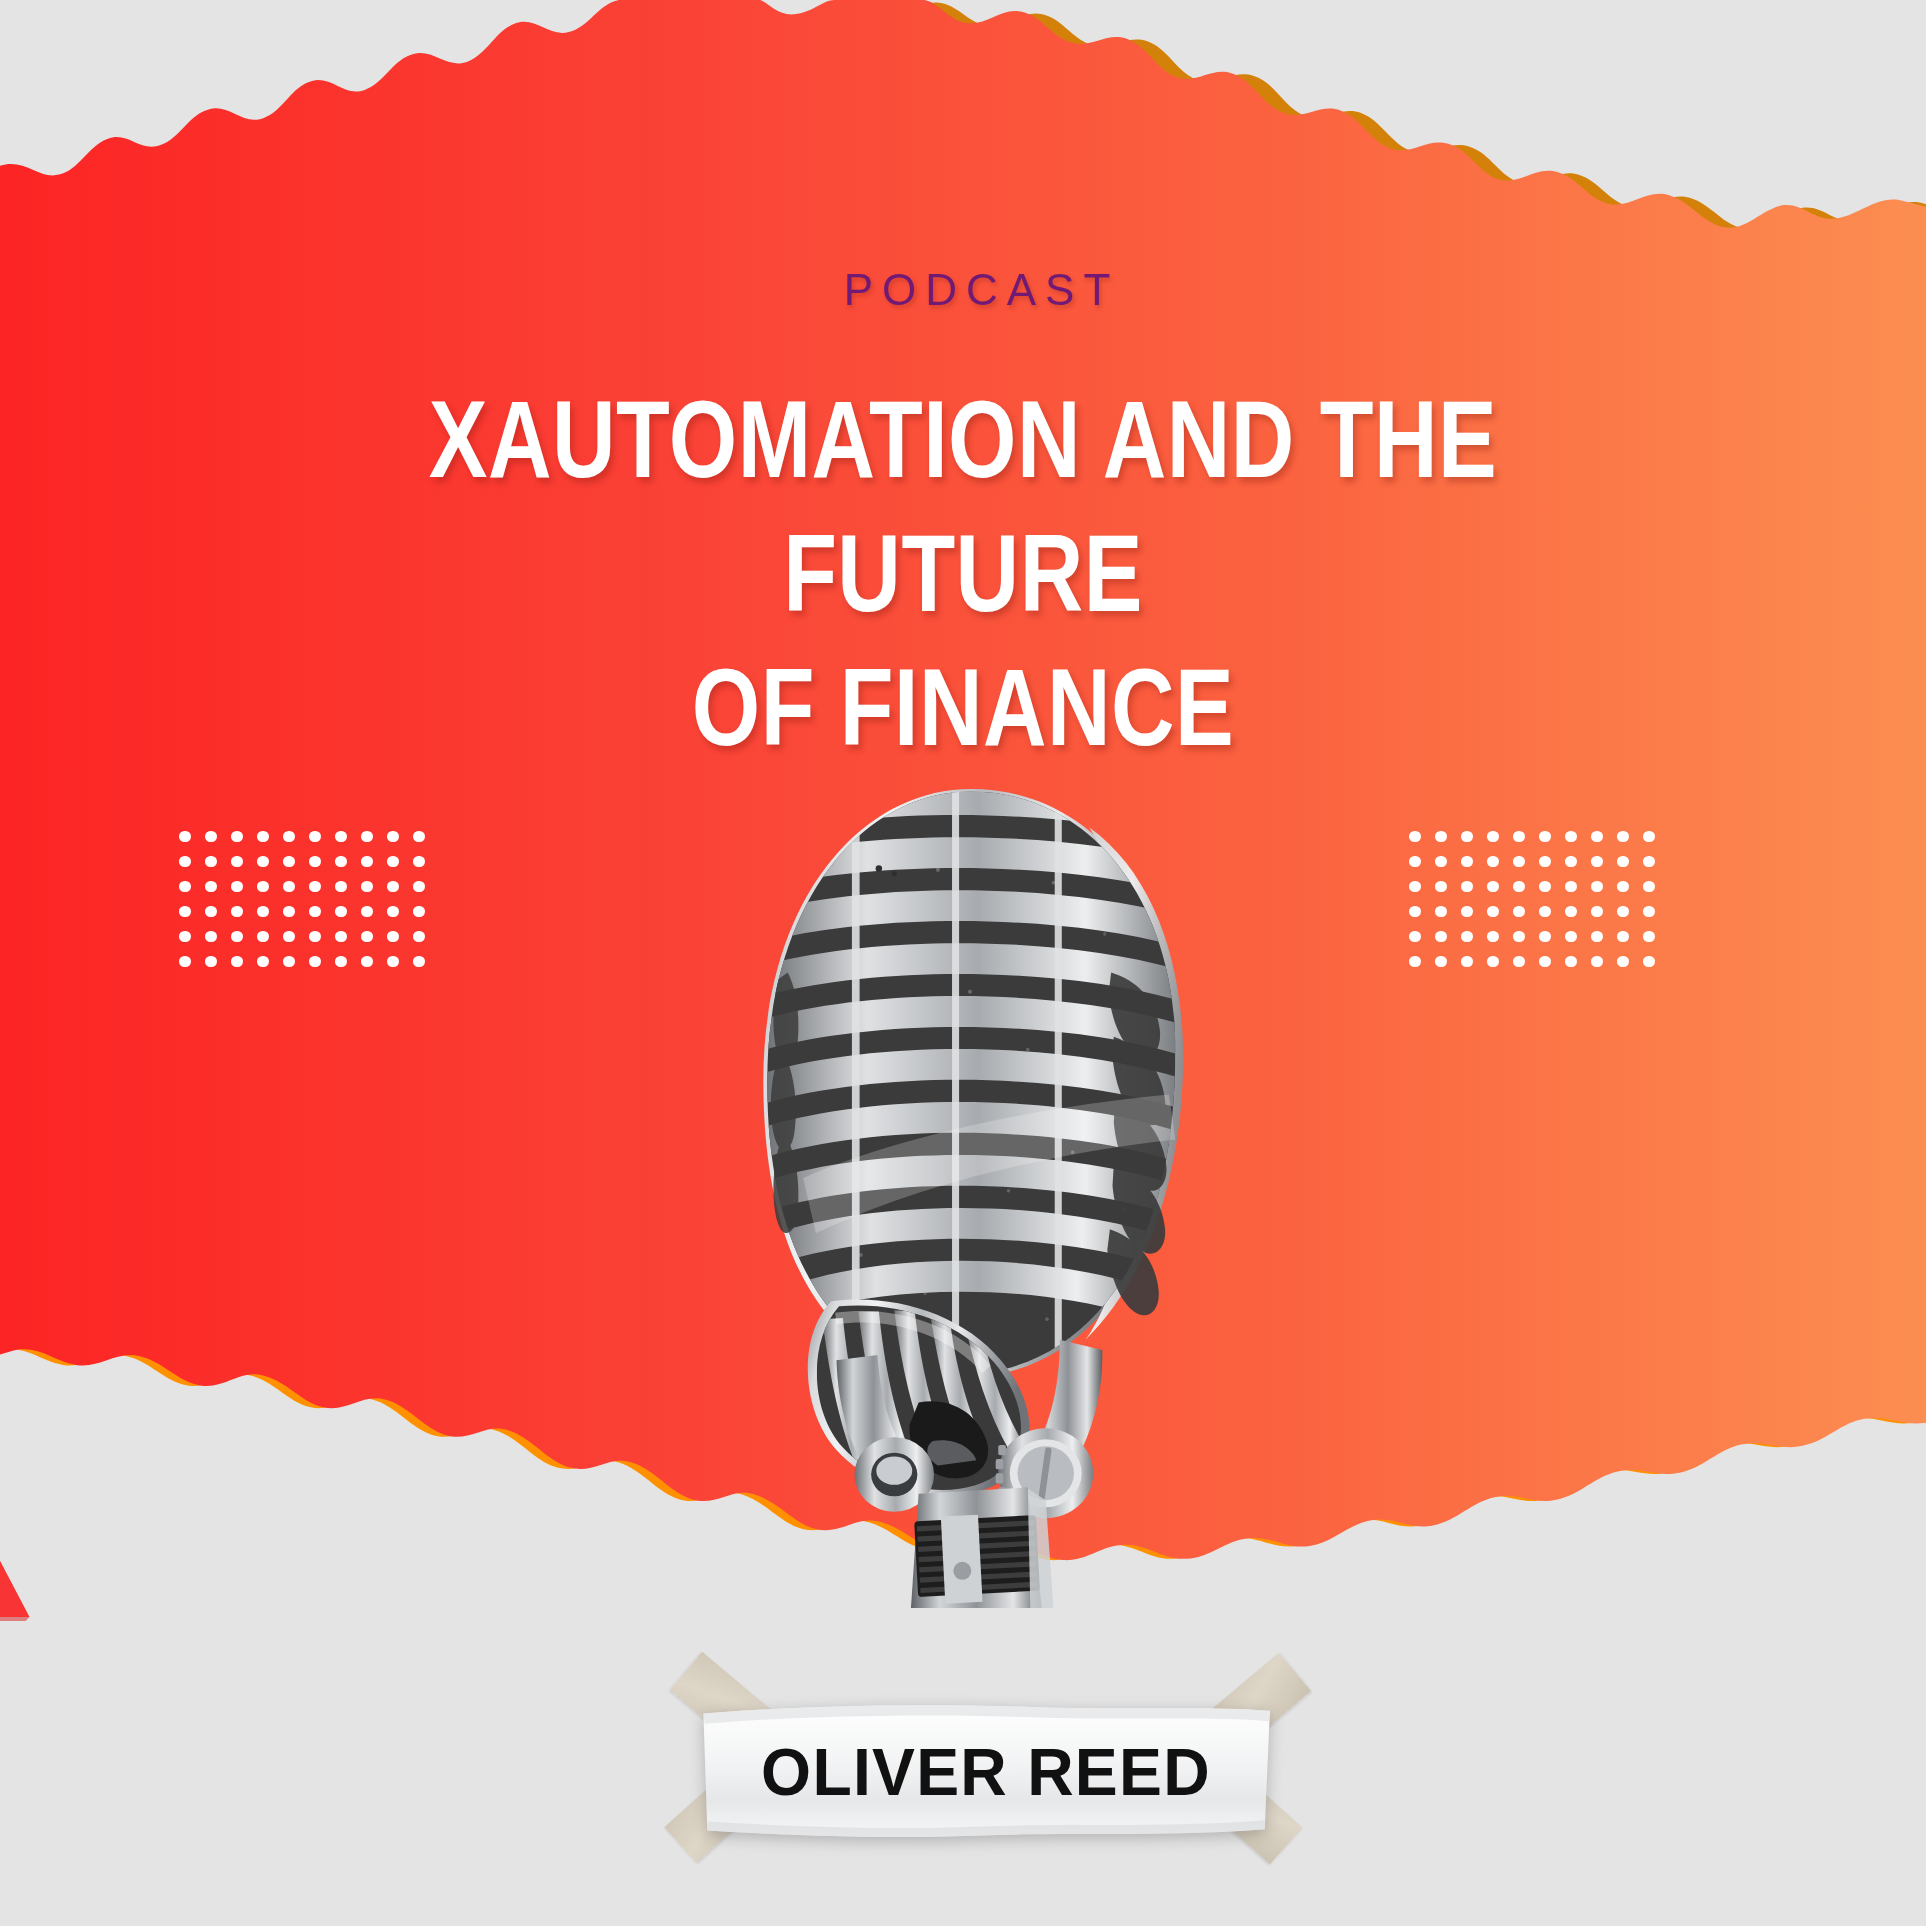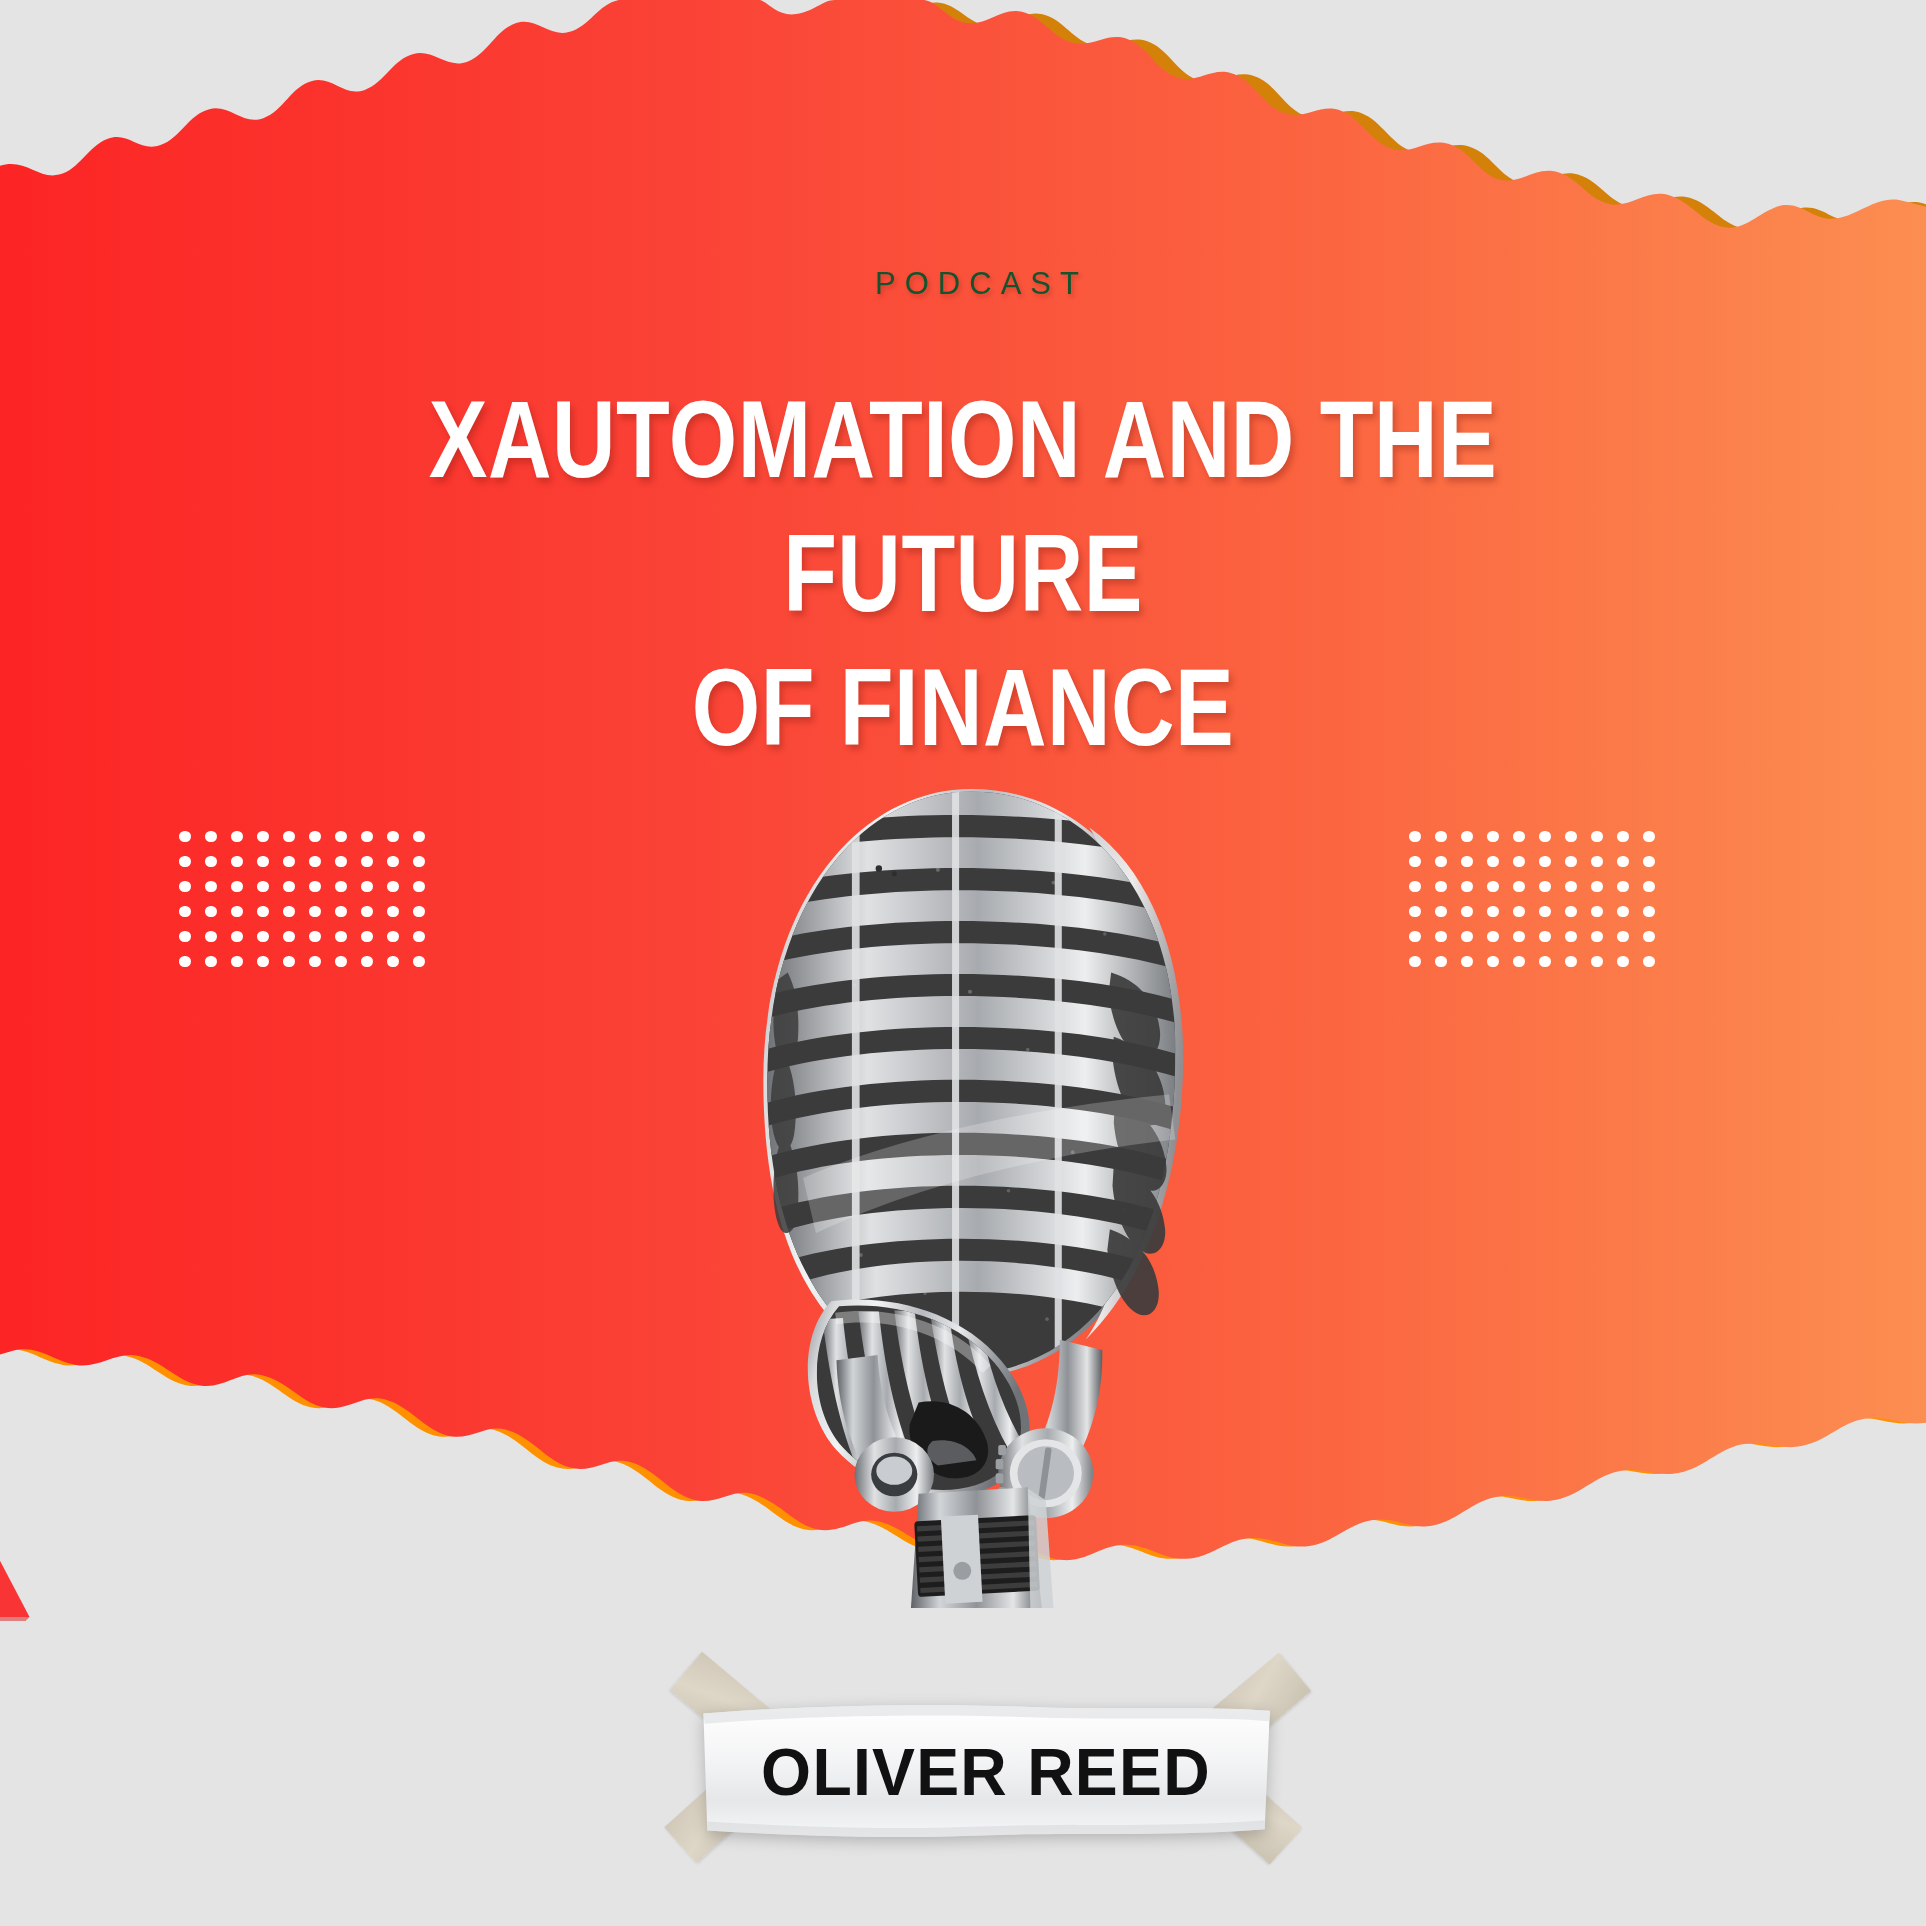--- a/index.html
+++ b/index.html
@@ -47,22 +47,22 @@
   #dots-right{
     left:1402px;top:824px;
     grid-template-columns:repeat(10,26px);
     grid-template-rows:repeat(6,25px);
   }
 
   
   .kicker{
     position:absolute;left:0;right:0;top:268px;
     text-align:center;
-    color:#14532d;
-    font-size:31px;
+    color:#701a75;
+    font-size:44px;
     font-weight:300;
     letter-spacing:9px;
     text-indent:9px;
     line-height:1;
     text-shadow:1.9px 2.6px 4.5px rgba(120,20,10,.28);
     margin-left:28px;
   }
   .title{
     position:absolute;left:167px;right:167px;top:372px;
     text-align:center;

